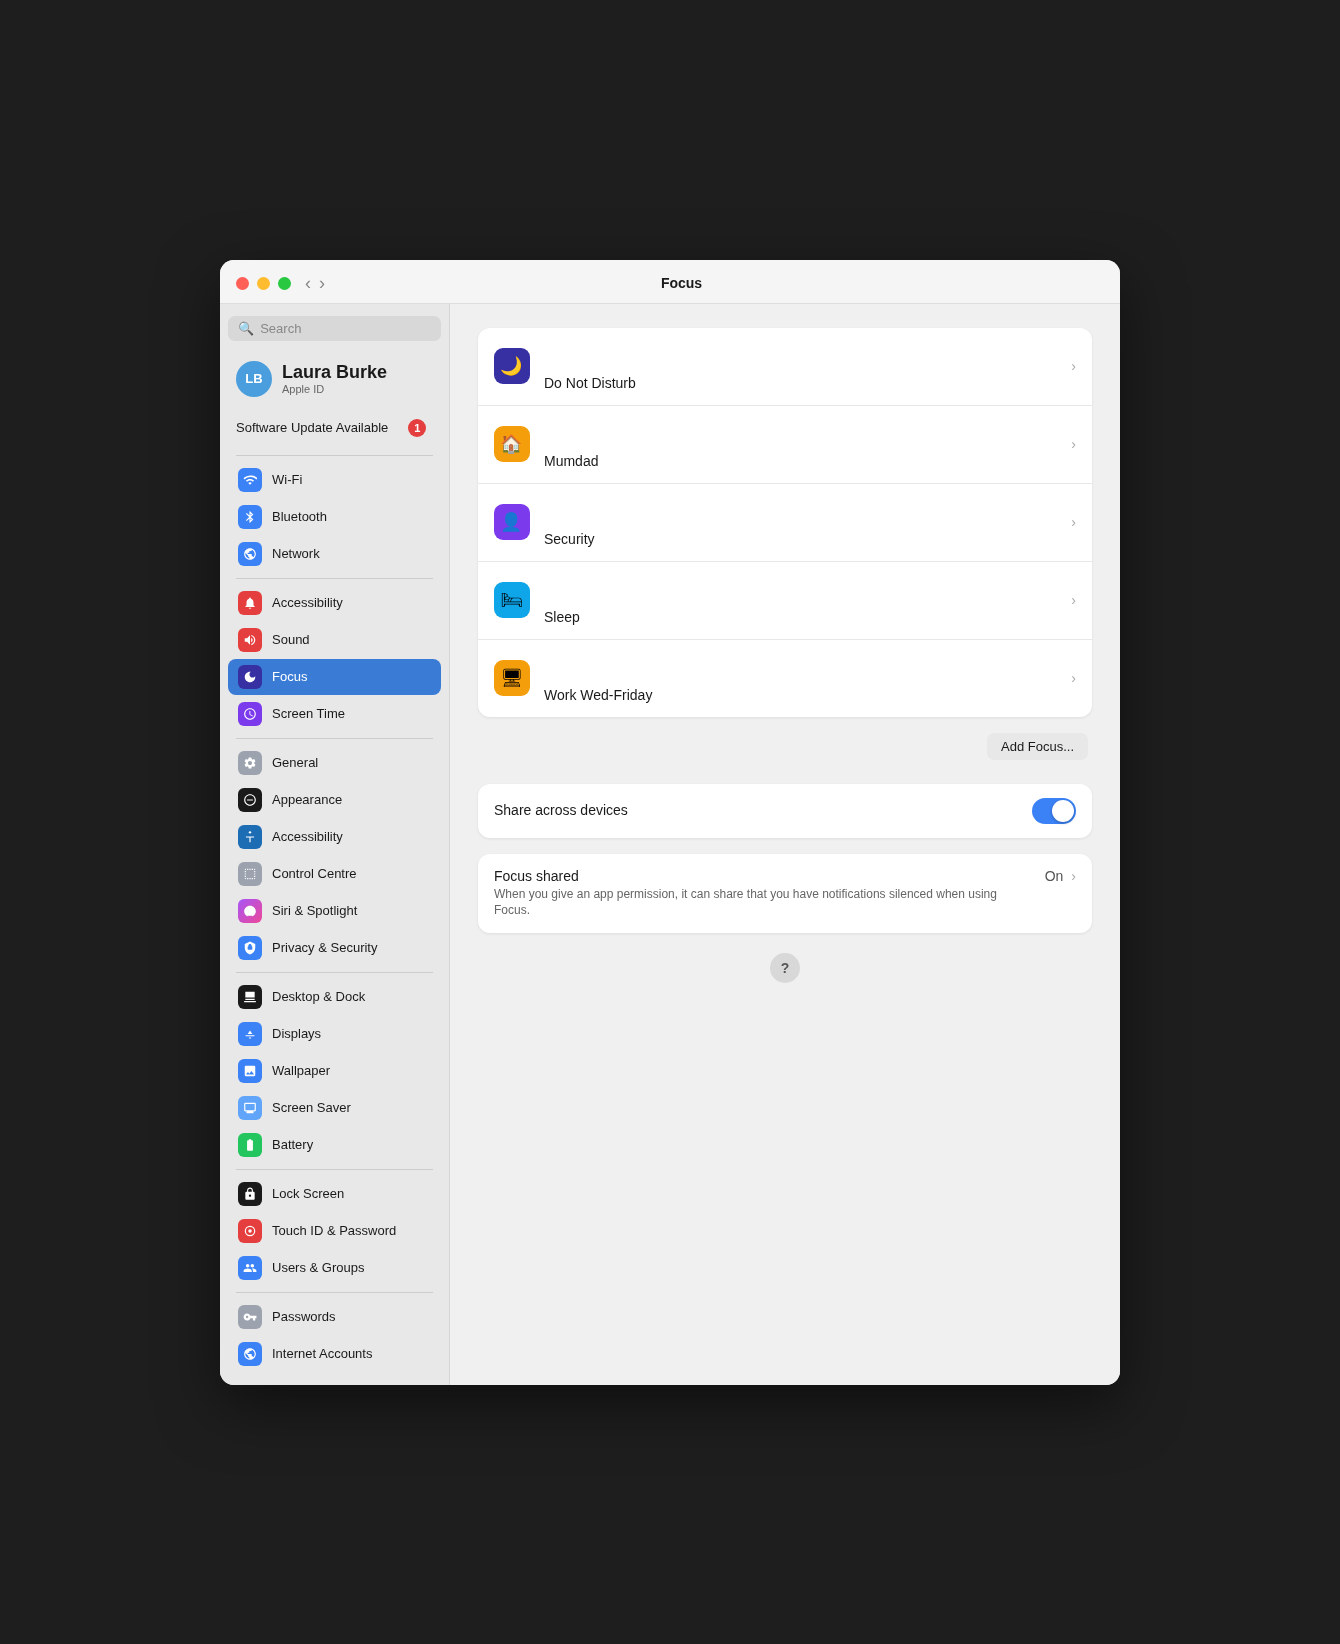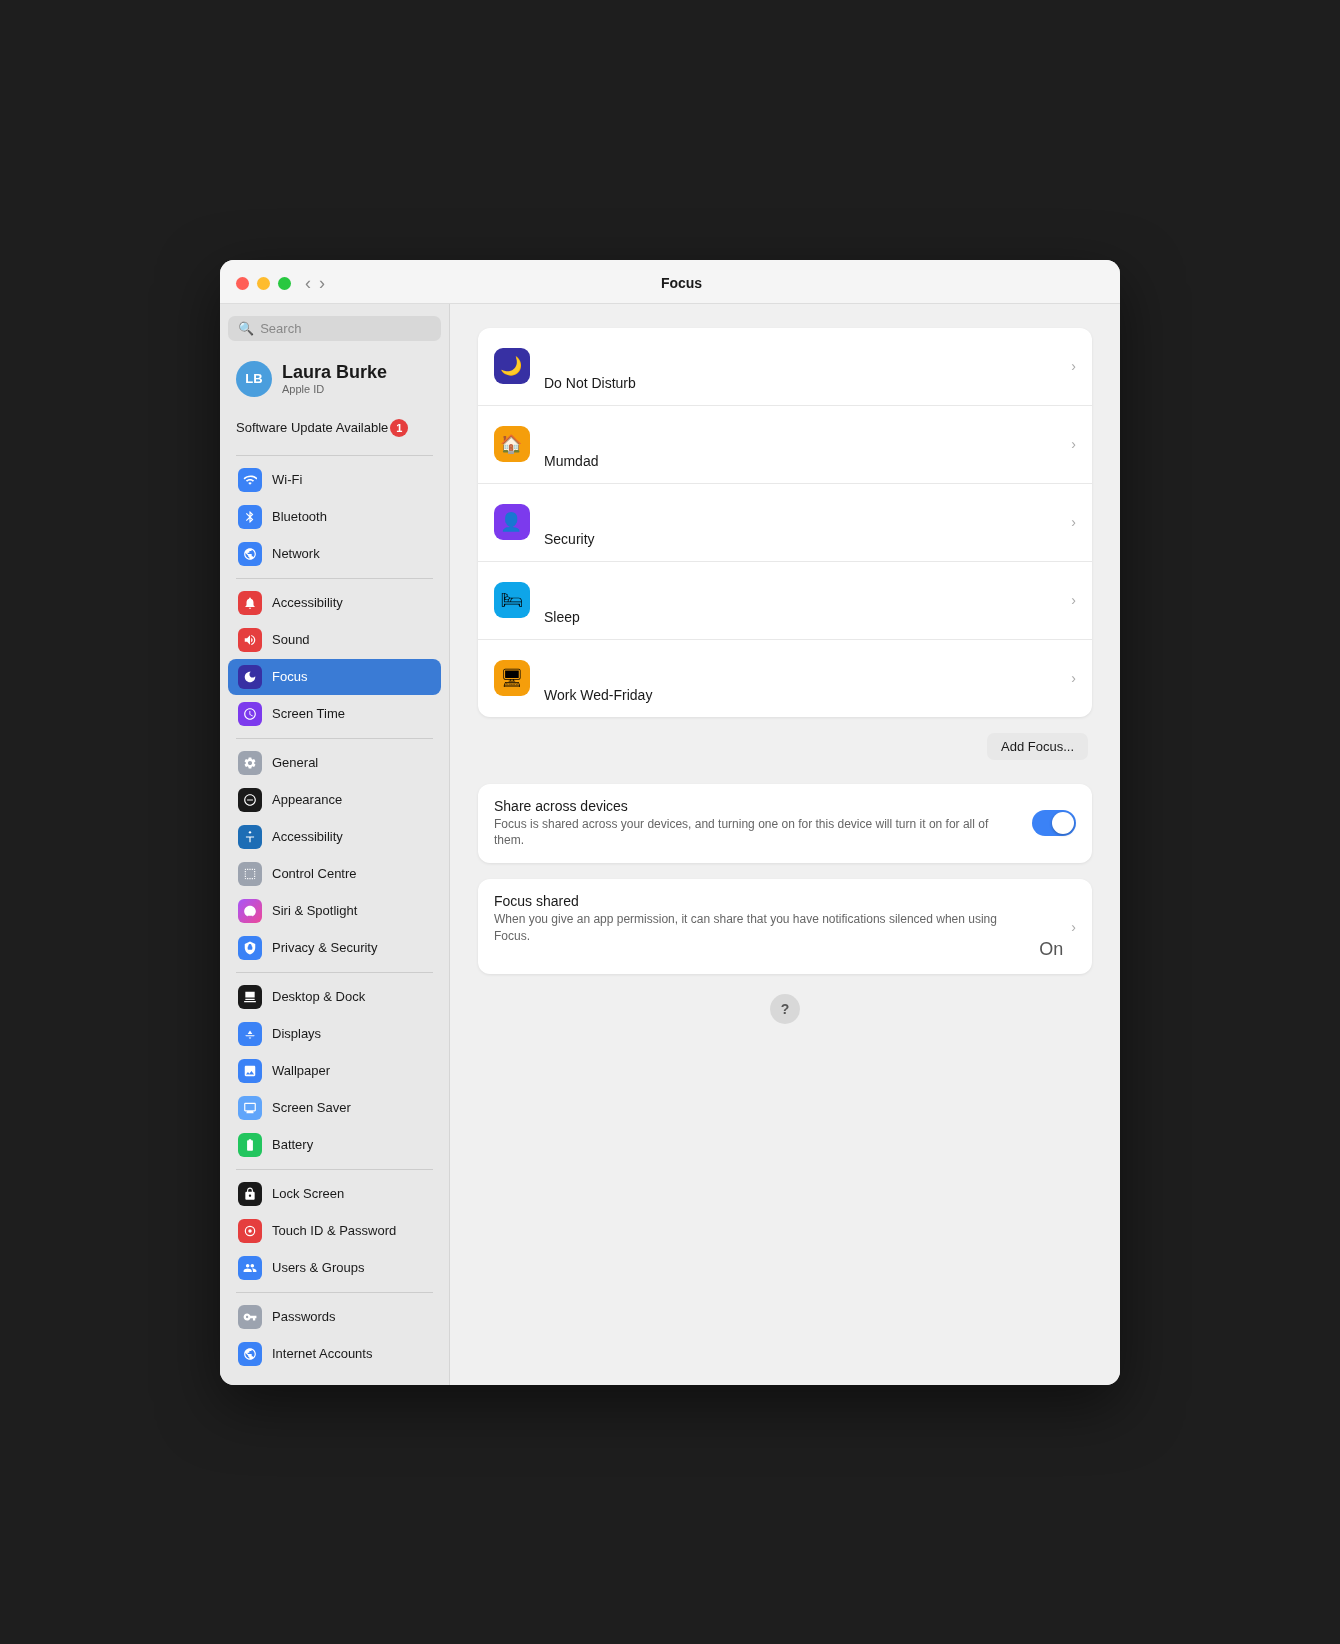--- a/index.html
+++ b/index.html
@@ -121,21 +121,21 @@
     .user-info { display: flex; flex-direction: column; }
     .user-name { font-size: 18px; font-weight: 600; color: #1a1a1a; }
     .user-subtitle { font-size: 11px; color: #666; }
     .software-update {
       display: flex;
       align-items: center;
       padding: 6px 8px;
       margin-bottom: 12px;
       cursor: pointer;
       border-radius: 8px;
-      gap: 2px;
+      gap: 20px;
     }
     .update-text { font-size: 13px; color: #1a1a1a; }
     .update-badge {
       width: 18px;
       height: 18px;
       background: #e53e3e;
       border-radius: 50%;
       color: white;
       font-size: 11px;
       font-weight: 700;
@@ -315,23 +315,22 @@
       padding: 14px 16px;
       gap: 14px;
       cursor: pointer;
     }
     .status-right {
       display: flex;
       align-items: center;
       gap: 8px;
     }
     .status-on {
-      font-size: 18px;
+      font-size: 14px;
       color: #555;
-      margin-top: 46px;
     }
     .status-chevron { color: #aaa; font-size: 14px; }
     .help-row {
       display: flex;
       justify-content: center;
       margin-top: 20px;
     }
     .help-btn {
       width: 30px;
       height: 30px;
@@ -623,21 +622,20 @@
       </div>
 
       <div class="add-focus-row">
         <button class="add-focus-btn">Add Focus...</button>
       </div>
 
       <div class="settings-section">
         <div class="settings-row">
           <div class="settings-row-text">
             <div class="settings-row-title">Share across devices</div>
-            <div class="settings-row-desc">Focus is shared across your devices, and turning one on for this device will turn it on for all of them.</div>
           </div>
           <div class="toggle">
             <div class="toggle-knob"></div>
           </div>
         </div>
       </div>
 
       <div class="settings-section">
         <div class="focus-status-row">
           <div class="settings-row-text">

